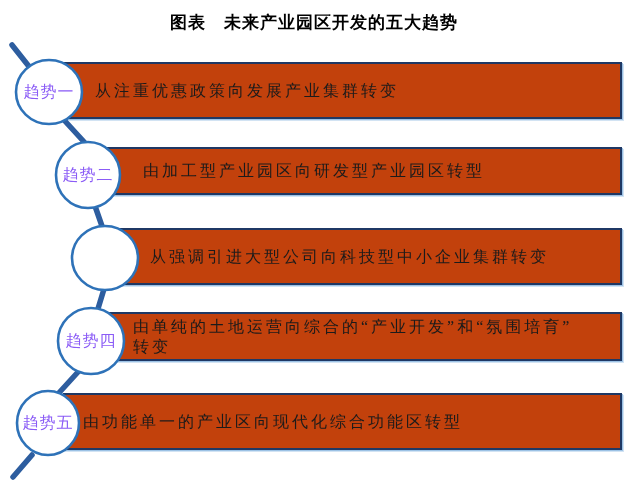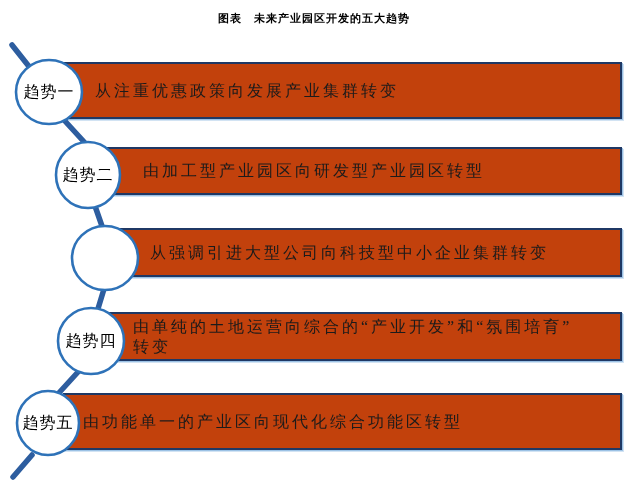--- a/index.html
+++ b/index.html
@@ -17,21 +17,21 @@
     color: #1b1b1b;
   }
   .title {
     position: absolute;
     top: 11px;
     left: 0;
     width: 628px;
     text-align: center;
     font-family: "Liberation Sans", sans-serif;
     font-weight: bold;
-    font-size: 11px;
+    font-size: 17px;
     letter-spacing: 1px;
     color: #000000;
   }
   svg.layer {
     position: absolute;
     left: 0;
     top: 0;
     width: 628px;
     height: 480px;
     pointer-events: none;
@@ -44,30 +44,30 @@
     box-shadow: 1px 1px 0 #9cc2e5, 2px 2px 0 rgba(156,194,229,0.45);
     display: flex;
     align-items: center;
     font-size: 16px;
     letter-spacing: 3px;
     line-height: 20px;
     color: #1b1b1b;
   }
   .box1 { left: 57px;  top: 62px;  width: 565px; height: 57px; padding-left: 36px; }
   .box2 { left: 100px; top: 147px; width: 522px; height: 48px; padding-left: 41px; }
-  .box3 { left: 107px; top: 228px; width: 515px; height: 49px; padding-left: 41px; }
+  .box3 { left: 107px; top: 228px; width: 515px; height: 57px; padding-left: 41px; }
   .box4 { left: 100px; top: 312px; width: 522px; height: 49px; padding-left: 31px; }
   .box5 { left: 63px;  top: 393px; width: 559px; height: 57px; padding-left: 18px; font-family: Liberation Serif, serif; }
   .circle-label {
     position: absolute;
     width: 84px;
     text-align: center;
     font-size: 16px;
     letter-spacing: 1px;
-    color: #000000;
+    color: #8b5cf6;
     z-index: 3;
   }
   .label1 { left: 7px;  top: 82px;  }
   .label2 { left: 46px; top: 165px; }
   .label3 { left: 63px; top: 248px; }
   .label4 { left: 49px; top: 331px; }
   .label5 { left: 6px;  top: 413px; }
   .z-boxes { z-index: 1; }
   .z-graphics { z-index: 2; }
 </style>

